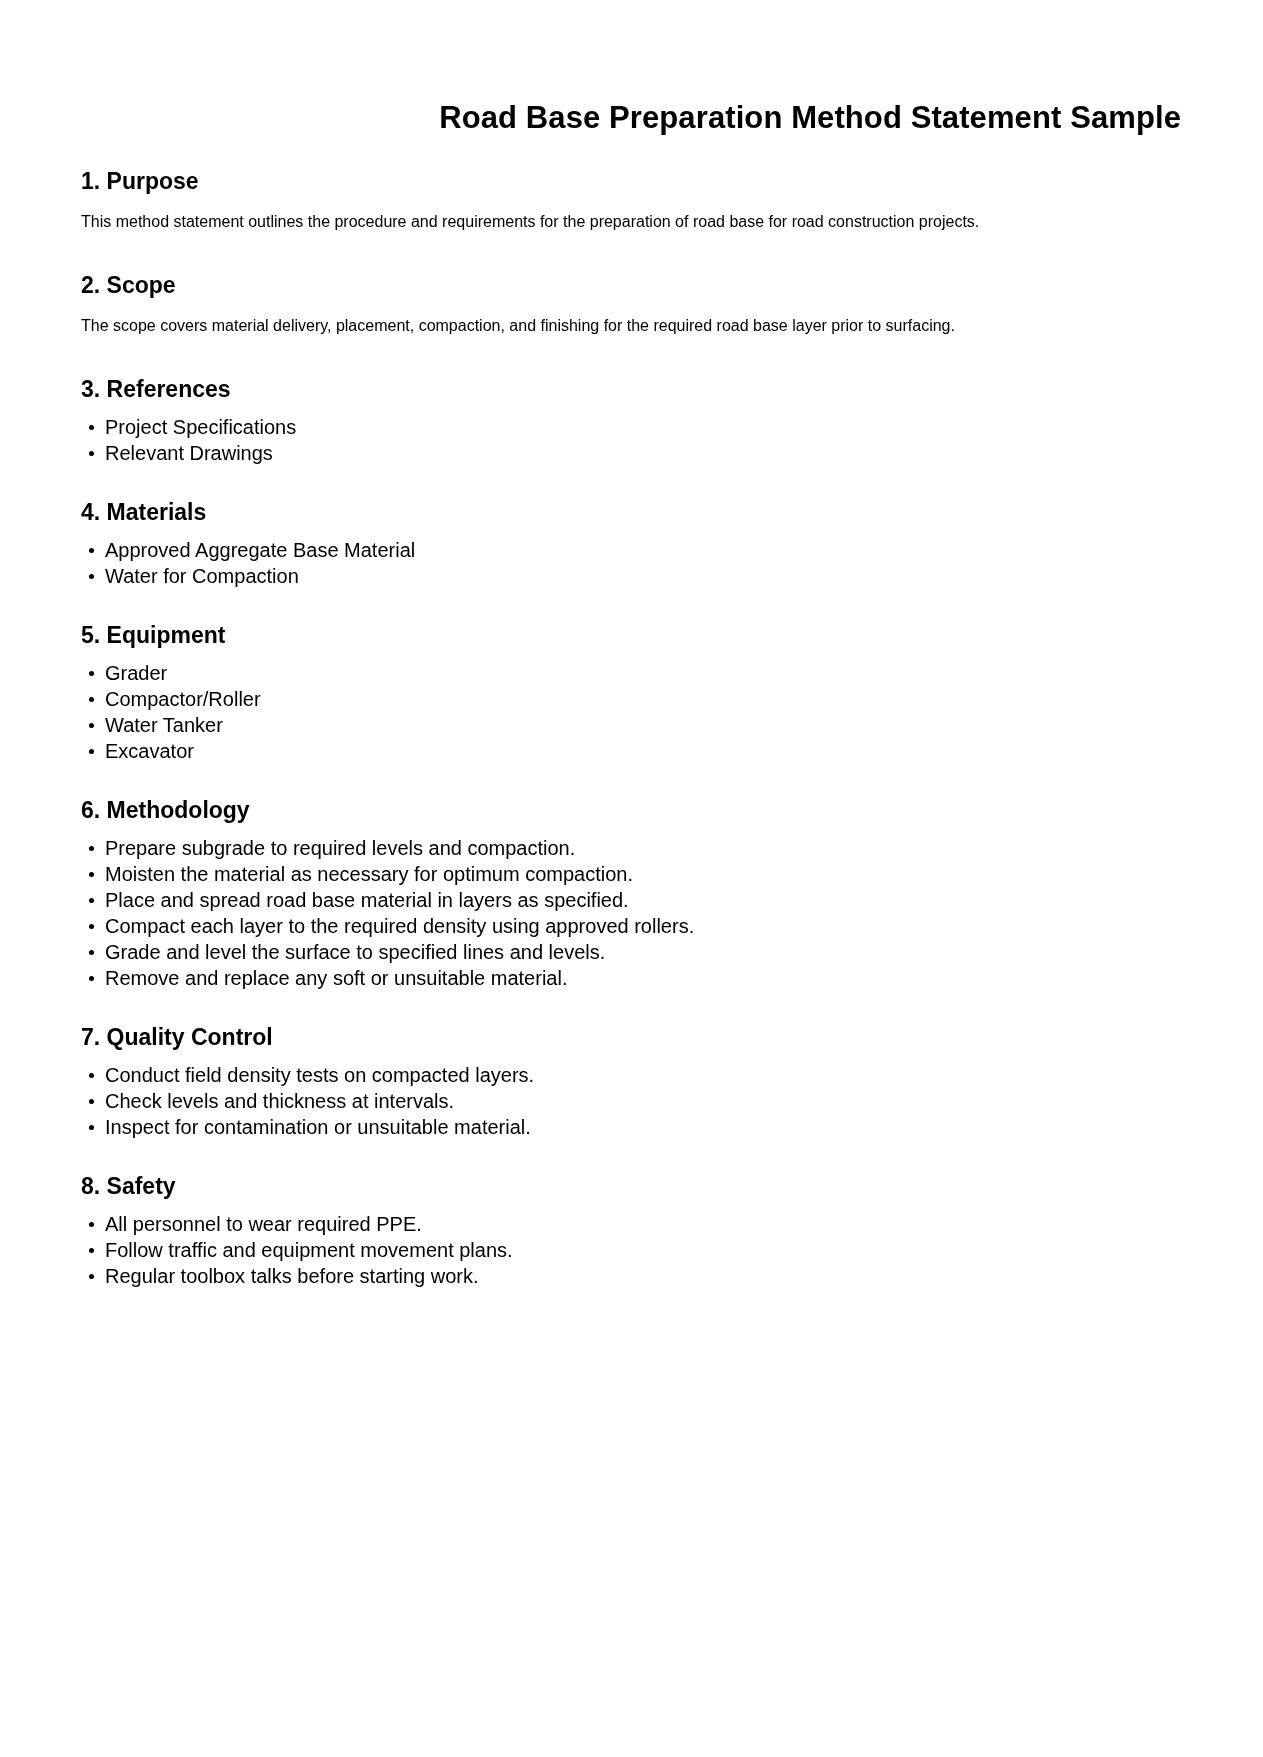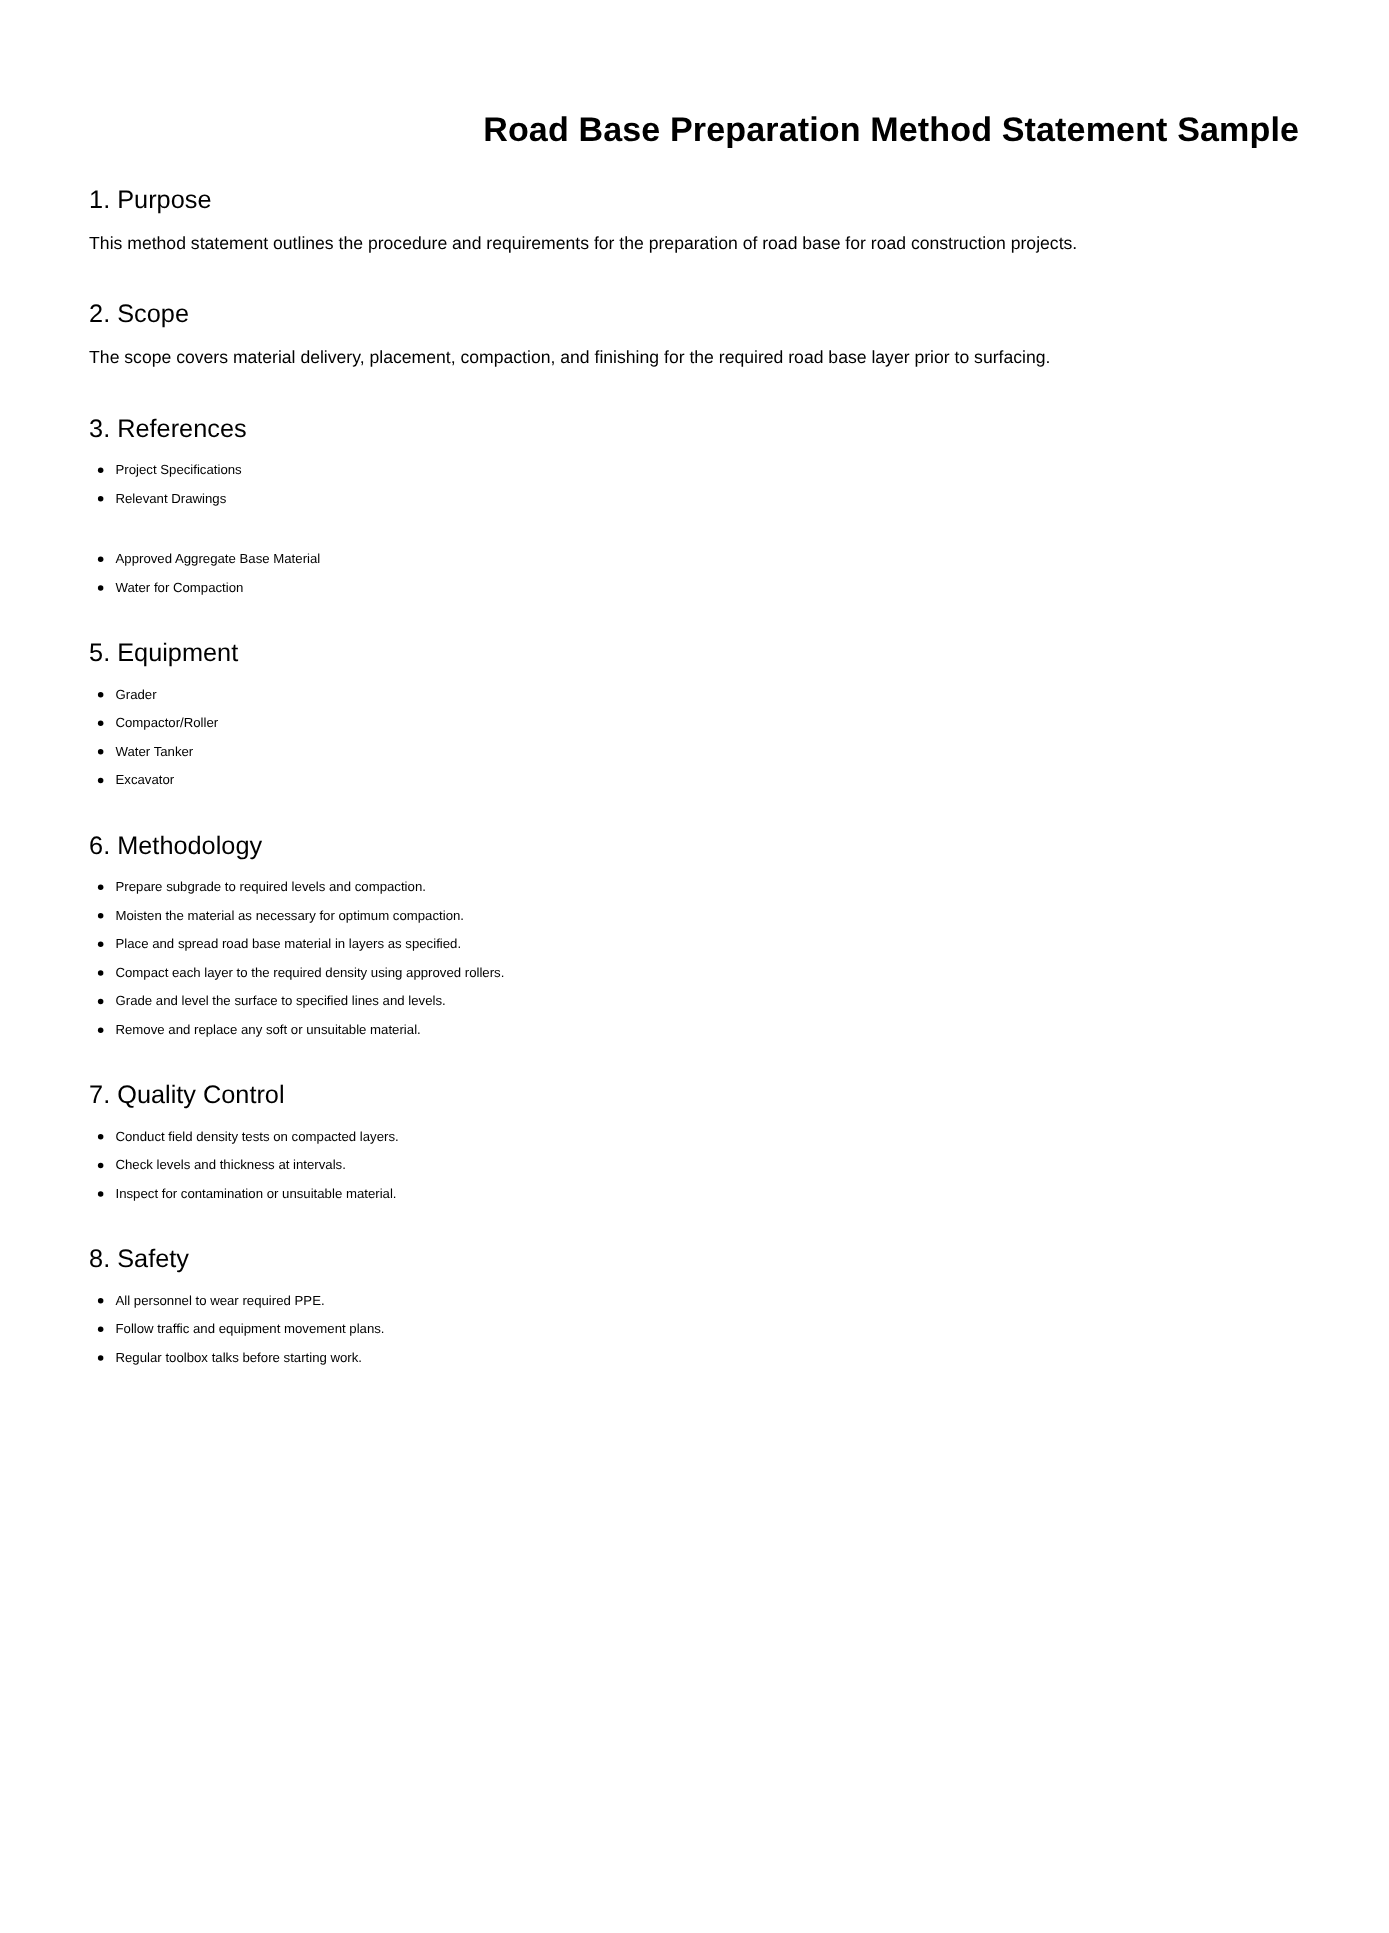--- a/index.html
+++ b/index.html
@@ -26,42 +26,42 @@
       font-size: 31px;
       font-weight: bold;
       margin: 0 0 22px 0;
       line-height: 48px;
       letter-spacing: 0.1px;
       text-align: right;
     }
     h2 {
       font-family: "Liberation Sans", sans-serif;
       font-size: 23px;
-      font-weight: normal;
+      font-weight: bold;
       margin: 0;
       line-height: 34px;
     }
     p {
       font-size: 16px;
       line-height: 26px;
       margin: 11px 0 0 0;
     }
     .section {
       margin-bottom: 29px;
     }
     .section.para {
       margin-bottom: 33px;
     }
     ul {
       margin: 8px 0 0 0;
       padding-left: 24px;
       list-style: none;
     }
     li {
-      font-size: 12px;
+      font-size: 20px;
       line-height: 26px;
       position: relative;
       padding-left: 0;
     }
     li .bullet {
       position: absolute;
       left: -16px;
       top: 11px;
       width: 5px;
       height: 5px;
@@ -87,20 +87,21 @@
 
   <div class="section">
     <h2>3. References</h2>
     <ul>
       <li><span class="bullet"></span><span>Project Specifications</span></li>
       <li><span class="bullet"></span><span>Relevant Drawings</span></li>
     </ul>
   </div>
 
   <div class="section">
+    <h2>4. Materials</h2>
     <ul>
       <li><span class="bullet"></span><span>Approved Aggregate Base Material</span></li>
       <li><span class="bullet"></span><span>Water for Compaction</span></li>
     </ul>
   </div>
 
   <div class="section">
     <h2>5. Equipment</h2>
     <ul>
       <li><span class="bullet"></span><span>Grader</span></li>

